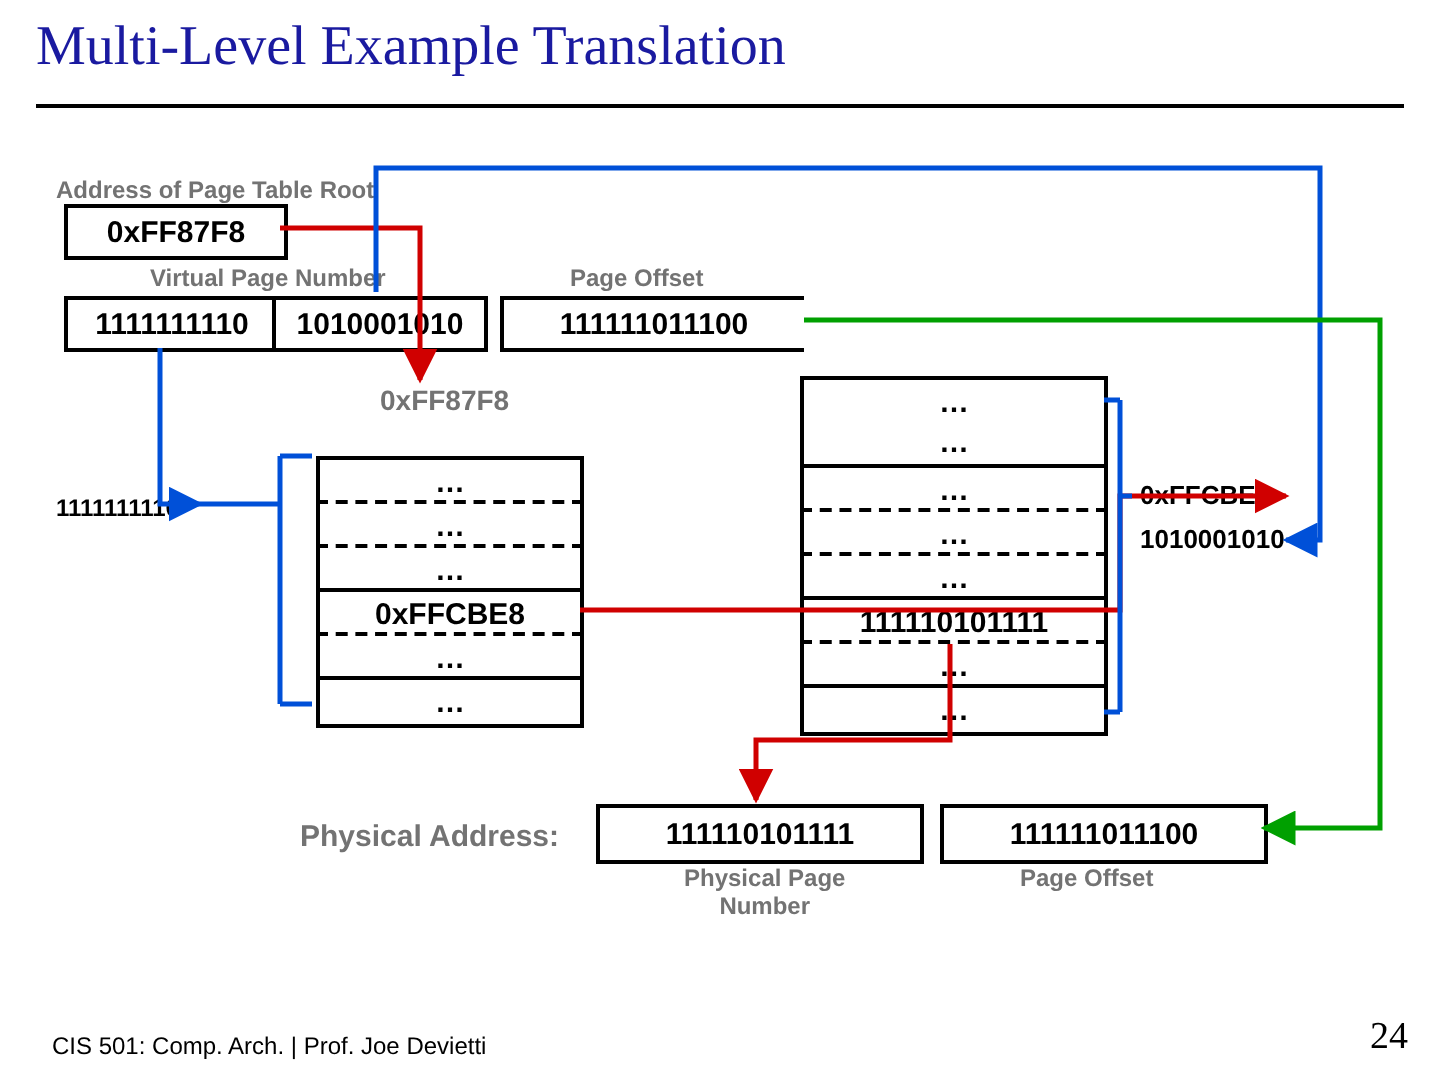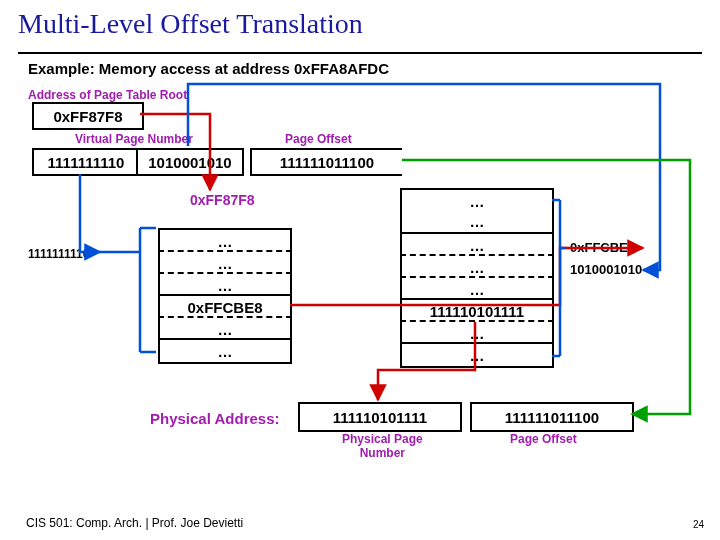--- a/index.html
+++ b/index.html
@@ -1,33 +1,32 @@
 <!DOCTYPE html>
 <html><head>
 <meta charset="utf-8">
 <style>
   html,body{margin:0;padding:0;width:720px;height:540px;background:#fff;font-family:Arial,Helvetica,sans-serif;}
   #stage{position:relative;width:720px;height:540px;overflow:hidden;}
   .title{position:absolute;left:18px;top:8px;font-family:"Comic Sans MS","Comic Sans",cursive;font-size:28px;color:#1a1aa0;}
   .hr{position:absolute;left:18px;top:52px;width:684px;height:0;border-top:2px solid #000;}
   .example{position:absolute;left:28px;top:60px;font-size:15px;font-weight:bold;color:#000;}
-  .lbl{position:absolute;font-size:12px;font-weight:bold;color:#a21caf;}
+  .lbl{position:absolute;font-size:12px;font-weight:bold;color:#737373;}
   .box{position:absolute;border:2px solid #000;background:#fff;display:flex;align-items:center;justify-content:center;font-size:15px;font-weight:bold;text-align:center;}
   .annot{position:absolute;font-size:13px;font-weight:bold;}
   .footer-left{position:absolute;left:16px;bottom:10px;font-size:12px;margin-left:10px;}
-  .footer-right{position:absolute;right:16px;bottom:10px;font-size:10px;}
+  .footer-right{position:absolute;right:16px;bottom:10px;font-size:19px;font-family:Liberation Serif, serif;}
   svg{position:absolute;left:0;top:0;width:720px;height:540px;pointer-events:none;}
 </style>
 </head>
 <body>
 <div id="stage">
 
-<div class="title">Multi-Level Offset Translation</div>
+<div class="title">Multi-Level Example Translation</div>
 <div class="hr"></div>
-<div class="example">Example:  Memory access at address 0xFFA8AFDC</div>
 
 <div class="lbl" style="left:28px;top:88px;">Address of Page Table Root</div>
 <div class="box" style="left:32px;top:102px;width:108px;height:24px;">0xFF87F8</div>
 
 <div class="lbl" style="left:75px;top:132px;">Virtual Page Number</div>
 <div class="lbl" style="left:285px;top:132px;">Page Offset</div>
 
 <div class="box" style="left:32px;top:148px;width:104px;height:24px;">1111111110</div>
 <div class="box" style="left:136px;top:148px;width:104px;height:24px;">1010001010</div>
 <div class="box" style="left:250px;top:148px;width:150px;height:24px;border-right:none;">111111011100</div>

